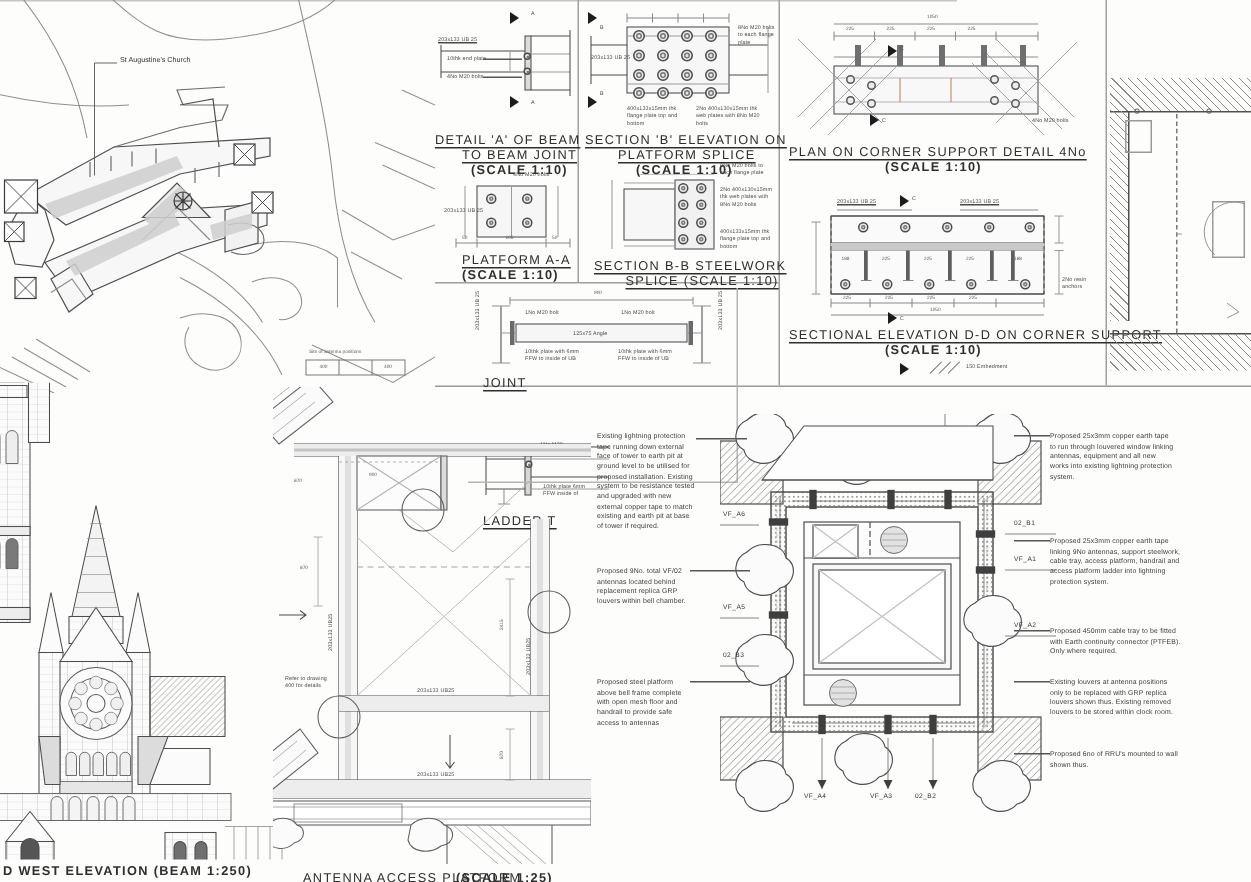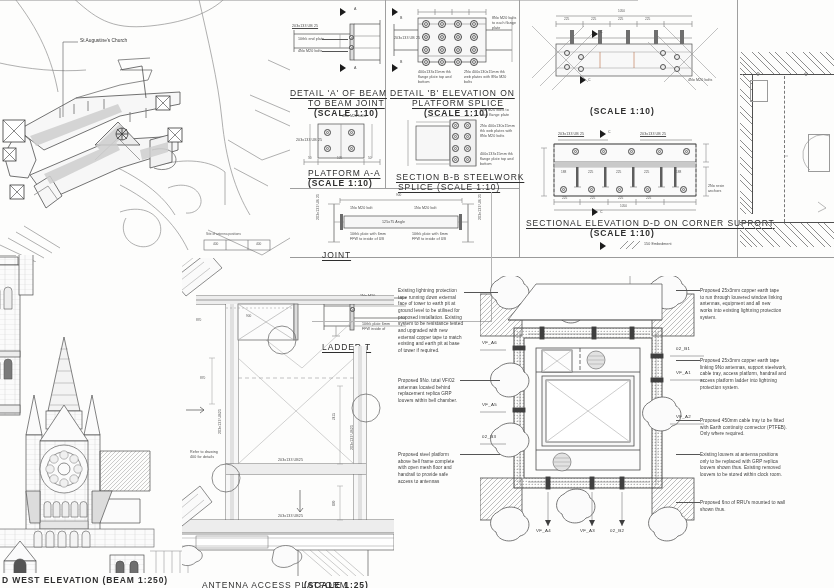--- a/index.html
+++ b/index.html
@@ -219,21 +219,21 @@
     <div class="bolt" style="left:62px;top:54px;width:8px;height:8px;"></div>
     <div class="bolt" style="left:78px;top:54px;width:8px;height:8px;"></div>
     <div class="flag" style="left:0px;top:4px;"></div>
     <div class="flag" style="left:0px;top:60px;transform:scaleY(-1);"></div>
     <div class="micro" style="left:8px;top:12px;">B</div>
     <div class="micro" style="left:8px;top:56px;">B</div>
     <div class="micro w" style="left:100px;top:12px;width:26px;white-space:normal;line-height:1.35;">8No M20 bolts to each flange plate</div>
     <div class="micro" style="left:2px;top:32px;">203x133 UB 25</div>
     <div class="micro" style="left:26px;top:66px;width:40px;white-space:normal;line-height:1.35;">400x133x15mm thk flange plate top and bottom</div>
     <div class="micro" style="left:72px;top:66px;width:46px;white-space:normal;line-height:1.35;">2No 400x130x15mm thk web plates with 8No M20 bolts</div>
-    <div class="ttl" style="left:-2px;top:84px;">DETAIL 'B' ELEVATION ON</div>
+    <div class="ttl" style="left:-2px;top:84px;">SECTION 'B' ELEVATION ON</div>
     <div class="ttl" style="left:20px;top:94px;">PLATFORM SPLICE</div>
     <div class="ttl2" style="left:32px;top:104px;">(SCALE 1:10)</div>
   </div>
 
   <div class="pane" style="left:398px;top:116px;width:120px;height:70px;">
     <svg width="120" height="54" style="position:absolute;left:0;top:0;">
       <g stroke="#4d4d4d" stroke-width="0.7" fill="none">
         <rect x="18" y="10" width="34" height="34" fill="#f7f7f7"></rect>
         <rect x="52" y="4" width="26" height="46" fill="#f1f1f1"></rect>
         <path d="M10 4 L 10 50 M 78 4 L 78 50" stroke="#9a9a9a"></path>
@@ -247,21 +247,21 @@
     <div class="bolt" style="left:54px;top:17px;width:7px;height:7px;"></div>
     <div class="bolt" style="left:66px;top:17px;width:7px;height:7px;"></div>
     <div class="bolt" style="left:54px;top:29px;width:7px;height:7px;"></div>
     <div class="bolt" style="left:66px;top:29px;width:7px;height:7px;"></div>
     <div class="bolt" style="left:54px;top:40px;width:7px;height:7px;"></div>
     <div class="bolt" style="left:66px;top:40px;width:7px;height:7px;"></div>
     <div class="micro" style="left:82px;top:-8px;width:36px;white-space:normal;line-height:1.35;">8No M20 bolts to each flange plate</div>
     <div class="micro" style="left:82px;top:8px;width:38px;white-space:normal;line-height:1.35;">2No 400x130x15mm thk web plates with 8No M20 bolts</div>
     <div class="micro" style="left:82px;top:36px;width:38px;white-space:normal;line-height:1.35;">400x133x15mm thk flange plate top and bottom</div>
     <div class="ttl" style="left:-2px;top:56px;">SECTION B-B STEELWORK</div>
-    <div class="ttl" style="left:0;top:66px;">SPLICE (SCALE 1:10)</div>
+    <div class="ttl" style="left:19px;top:66px;">SPLICE (SCALE 1:10)</div>
   </div>
 
   <div class="pane" style="left:528px;top:8px;width:200px;height:105px;">
     <svg width="200" height="82" style="position:absolute;left:0;top:0;">
       <g stroke="#4d4d4d" stroke-width="0.7" fill="none">
         <rect x="28" y="36" width="136" height="32" fill="#f8f8f8"></rect>
         <path d="M28 30 L 164 30" stroke="#8f8f8f"></path>
         <path d="M28 44 L 164 44 M 28 60 L 164 60" stroke="#b4b4b4"></path>
         <path d="M28 16 L 164 16" stroke="#8a8a8a"></path>
         <path d="M28 13 L 28 19 M 55 13 L 55 19 M 82 13 L 82 19
@@ -297,20 +297,21 @@
     <div class="flag" style="left:64px;top:22px;"></div>
     <div class="flag" style="left:52px;top:68px;transform:scaleY(-1);"></div>
     <div class="micro" style="left:72px;top:22px;">C</div>
     <div class="micro" style="left:60px;top:70px;">C</div>
     <div class="dimtx" style="left:90px;top:1px;">1050</div>
     <div class="dimtx" style="left:36px;top:9px;">225</div>
     <div class="dimtx" style="left:63px;top:9px;">225</div>
     <div class="dimtx" style="left:90px;top:9px;">225</div>
     <div class="dimtx" style="left:117px;top:9px;">225</div>
     <div class="micro" style="left:160px;top:70px;">4No M20 bolts</div>
+    <div class="ttl" style="left:-2px;top:88px;">PLAN ON CORNER SUPPORT DETAIL 4No</div>
     <div class="ttl2" style="left:62px;top:98px;">(SCALE 1:10)</div>
   </div>
 
   <div class="pane" style="left:528px;top:118px;width:212px;height:124px;">
     <svg width="212" height="100" style="position:absolute;left:0;top:0;">
       <g stroke="#4d4d4d" stroke-width="0.7" fill="none">
         <rect x="26" y="26" width="142" height="52" fill="#fafafa"></rect>
         <path d="M26 26 L 168 26" stroke="#4d4d4d"></path>
         <path d="M26 44 L 168 44"></path>
         <path d="M26 49 L 168 49" stroke="#9e9e9e"></path>

